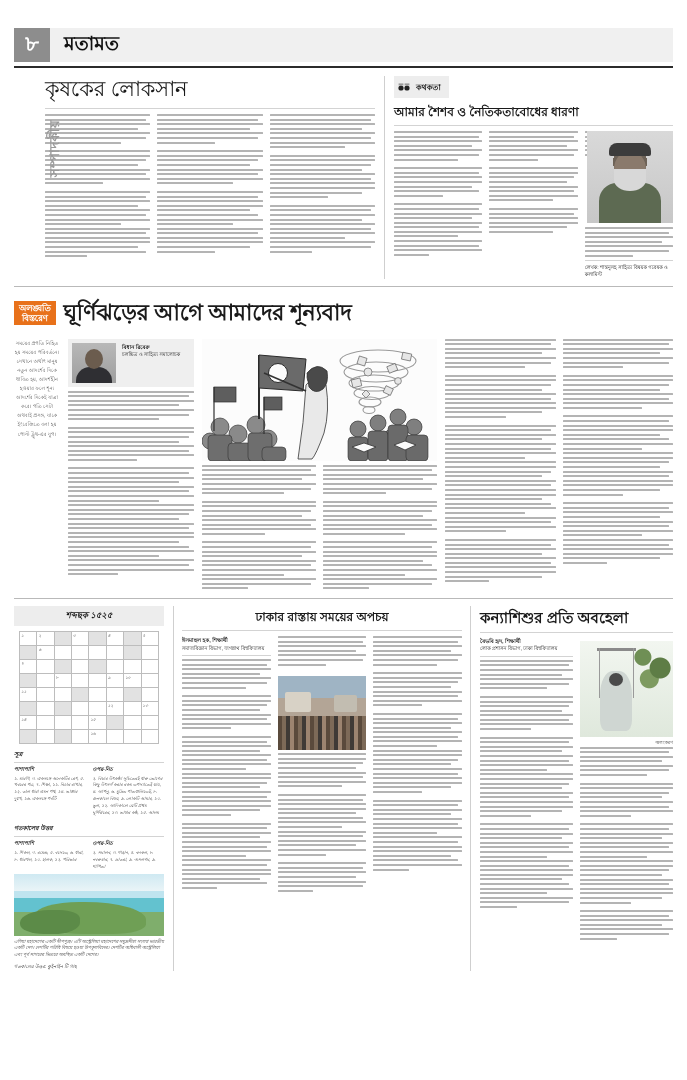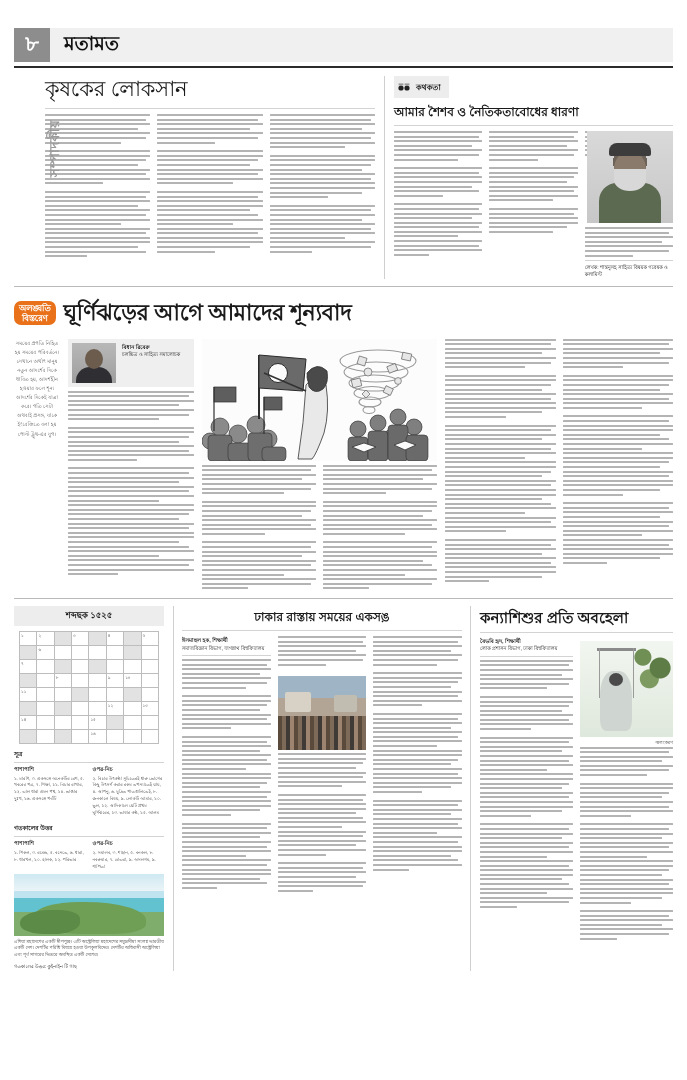--- a/index.html
+++ b/index.html
@@ -76,39 +76,39 @@
   .portrait .face { position:absolute; left:27px; top:20px; width:32px; height:36px; background:#8a7a6c; border-radius:50% 50% 45% 45%;}
   .portrait .beard { position:absolute; left:27px; top:38px; width:32px; height:22px; background:#d8d8d8; border-radius:0 0 50% 50%;}
   .portrait .body { position:absolute; left:12px; bottom:0; width:62px; height:40px; background:#5d6a52; border-radius:18px 18px 0 0;}
   .portrait .bg { position:absolute; inset:0; background:linear-gradient(160deg,#cfd4cc,#a9b0a4); z-index:-1;}
 
   
   .feature { margin-top:8px; }
   .feature-head { display:flex; align-items:center; gap:8px; }
   .badge {
     background:#e8711a; color:#fff; font-size:8.5px; font-weight:bold;
-    line-height:1.18; padding:2px 5px; text-align:center; letter-spacing:-.2px;border-radius:7px;
+    line-height:1.18; padding:2px 5px; text-align:center; letter-spacing:-.2px;
   }
   .badge span { display:block; }
   .badge span:nth-child(2){ background:#e8711a; }
   .feature-title { font-size:22px; font-weight:bold; letter-spacing:-.3px; }
   .feature-body { display:flex; gap:8px; margin-top:7px; }
   .pullcol { width:46px; }
   .pullquote { font-size:5.2px; line-height:1.75; color:#555; text-align:center; }
   .authorbox { display:flex; gap:6px; align-items:flex-start; background:#efefef; padding:4px; }
   .author-photo { width:44px; height:40px; background:linear-gradient(#b8b8b8,#9e9e9e); position:relative; overflow:hidden; flex:0 0 auto;}
   .author-photo .hd { position:absolute; left:13px; top:6px; width:18px; height:20px; background:#6b5c4e; border-radius:50%;}
   .author-photo .sh { position:absolute; left:4px; bottom:0; width:36px; height:16px; background:#2f2f33; border-radius:14px 14px 0 0;}
   .illus {
     height:122px; background:#fbfbfb; border:0; position:relative; overflow:hidden;
   }
 
   
   .bottom-block { display:flex; gap:9px; margin-top:7px; }
-  .puzzle-col { width:150px; }
+  .puzzle-col { width:150px;font-style:italic; }
   .reader-col { flex:1; border-left:1px solid #cfcfcf; border-right:1px solid #cfcfcf; padding:0 8px; }
   .kanya-col { width:193px; }
   .puzzle-title { background:#ededed; text-align:center; font-size:8.5px; font-weight:bold; padding:3px 0; }
   table.grid { border-collapse:collapse; width:140px; margin:5px auto 0; }
   table.grid td { width:17.5px; height:14px; border:.6px solid #bdbdbd; font-size:4.2px; vertical-align:top; padding:.5px 0 0 1px; color:#444; }
   table.grid td.blk { background:#e2e2e2; }
   .clue-head { font-size:6px; font-weight:bold; margin:5px 0 2px; }
   .clue-sub { font-size:5.4px; font-weight:bold; margin-bottom:1.5px; }
   .clue-text { font-size:4.4px; line-height:1.58; color:#333; }
   .quizbox-title { background:#ededed; text-align:center; font-size:9px; font-weight:bold; padding:3px 0; margin-top:6px; }
@@ -815,21 +815,21 @@
       <div class="quiz-photo">
         <div class="sky"></div>
           <div class="isle"></div>
           <div class="isle2"></div>
       </div>
       <div class="caption" style="margin-top:3px;">এশিয়া মহাদেশের একটি দ্বীপপুঞ্জ। এটি অস্ট্রেলিয়া মহাদেশের সমুদ্রসীমা সংলগ্ন ভারতীয় একটি দেশ। দেশটির পরিধি বিষয়ে হওয়া উপকূলবিদের। দেশটির অধিবাসী অস্ট্রেলিয়া এবং পূর্ব সাগরের ভিতরে অবস্থিত একটি দেশের।</div>
       <div class="ans-line">গতকালের উত্তর: কুইনাইন টি গাছ</div>
     </div>
 
     <div class="reader-col">
-      <div class="hl2" style="text-align:center;">ঢাকার রাস্তায় সময়ের একসঙ়</div>
+      <div class="hl2" style="text-align:center;">ঢাকার রাস্তায় সময়ের অপচয়</div>
       <div class="rule-hair" style="margin:4px 0 5px;"></div>
 
       <div class="colset">
         <div>
           <div class="byline">
             <b>ঈসমাহুল হক, শিক্ষার্থী</b><br>
             <span>সমাজবিজ্ঞান বিভাগ, জগন্নাথ বিশ্ববিদ্যালয়</span>
           </div>
           <div class="rule-hair" style="margin:3px 0;"></div>
           <div class="tl s1"></div>

